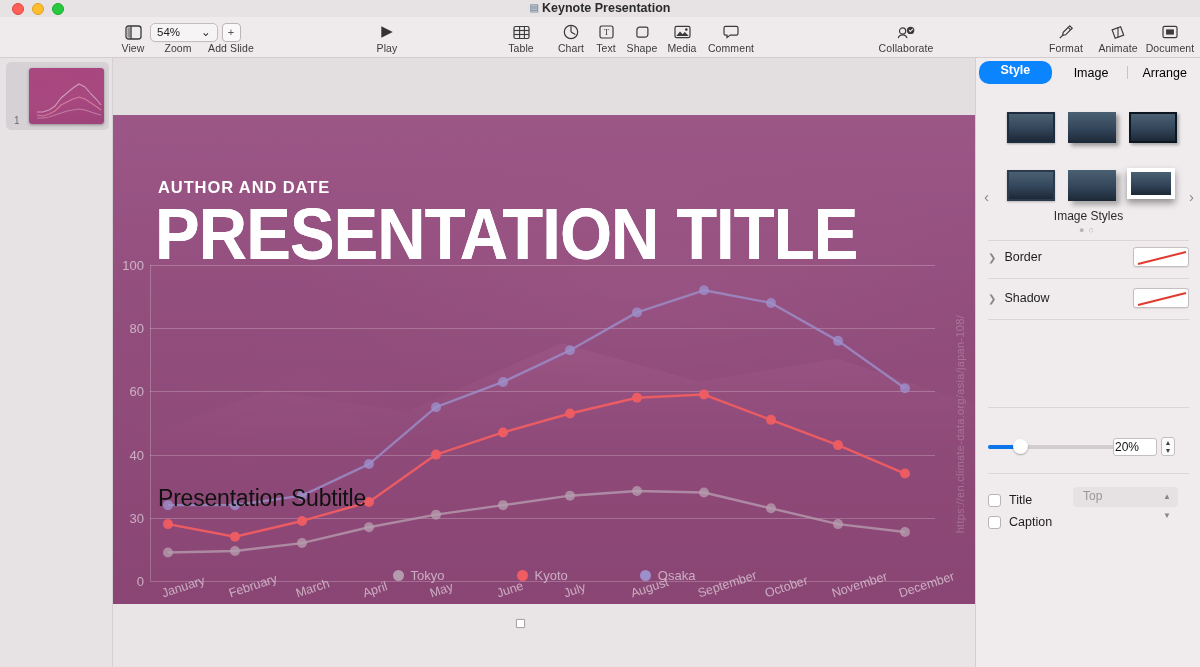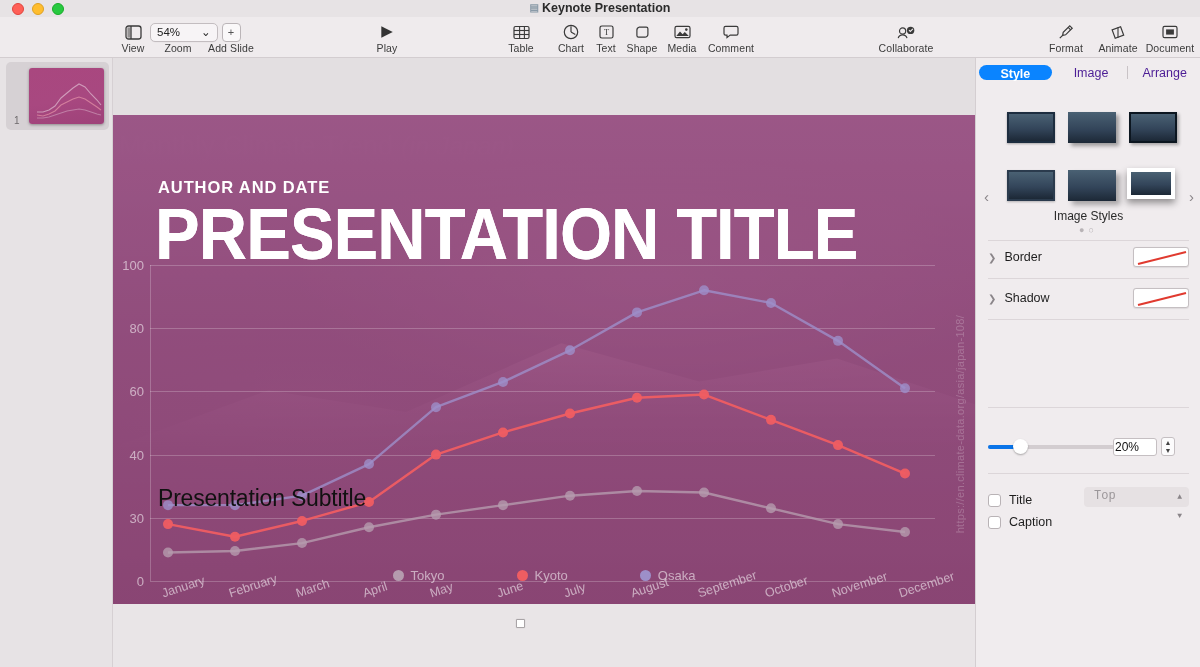--- a/index.html
+++ b/index.html
@@ -169,24 +169,24 @@
 
   
   .inspector {
     position: absolute; top: 58px; left: 975px; width: 225px; height: 609px;
     background: #f0ecee; border-left: 1px solid #d4ced1;
   }
   .seg {
     position: absolute; top: 4px; left: 0; width: 225px; height: 21px;
     display: flex; align-items: center; font-size: 12.5px;
   }
-  .seg .tab { flex: 1; text-align: center; color: #4c1d95; }
+  .seg .tab { flex: 1; text-align: center; color: #000000; }
   .seg .tab.active {
     background: #0a84ff; color: #fff; border-radius: 10px;
-    margin: 0 3px; height: 15px; line-height: 19px; font-weight: 600;
+    margin: 0 3px; height: 23px; line-height: 19px; font-weight: 600;
   }
   .seg .divider { width: 1px; height: 13px; background: #c9c3c6; }
 
   .styles-grid {
     position: absolute; top: 38px; left: 0; width: 225px; height: 130px;
   }
   .arrow-l, .arrow-r {
     position: absolute; top: 92px; font-size: 15px; color: #8a8589;
   }
   .arrow-l { left: 8px; } .arrow-r { left: 213px; }
@@ -604,21 +604,21 @@
     <div class="numfield" style="left:137px;top:380px;">20%</div>
 
     <div class="stepper" style="left:185px;top:379px;">▲<br>▼</div>
 
     <div class="hr" style="top:415px;"></div>
 
     <div class="row" style="top:431px;">
       <span class="cb"></span>
       <span>Title</span>
     </div>
-    <div class="popup" style="left:108px;top:429px;font-family:Liberation Mono, monospace;">
+    <div class="popup" style="left:97px;top:429px;">
       <span>Top</span>
       <span class="arr">▲<br>▼</span>
     </div>
 
     <div class="row" style="top:453px;">
       <span class="cb"></span>
       <span>Caption</span>
     </div>
   </div>
 </div>

